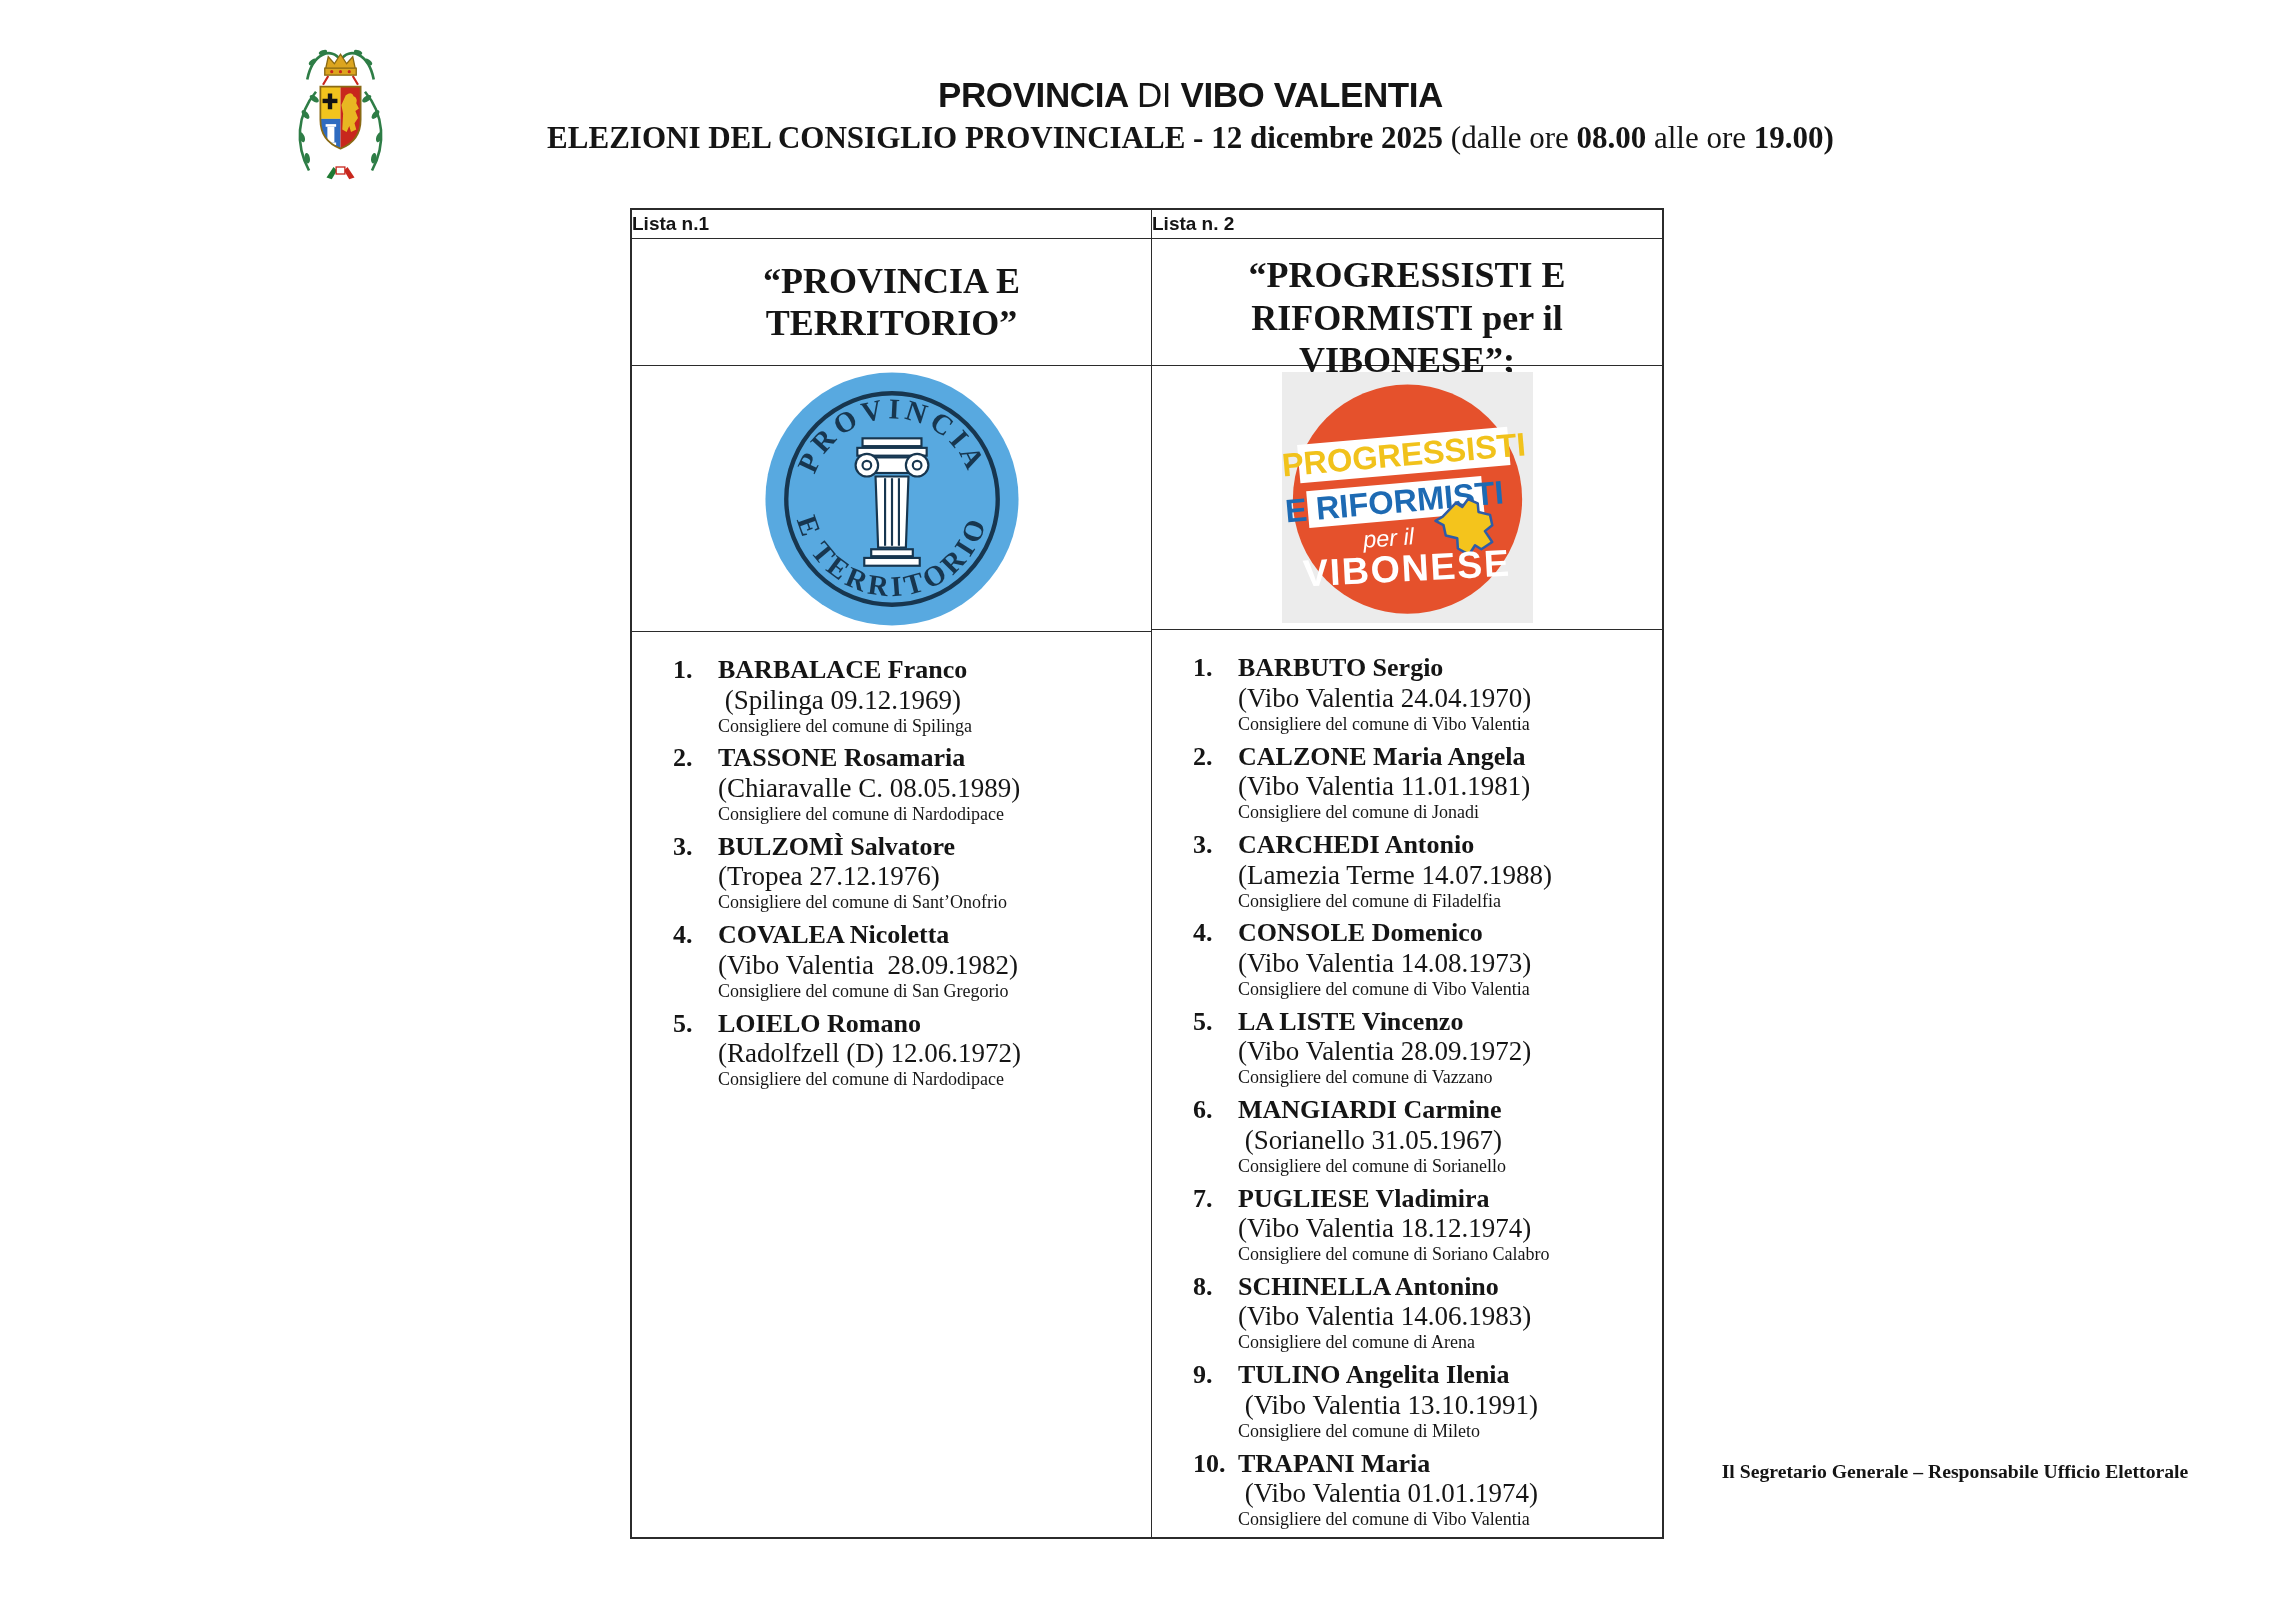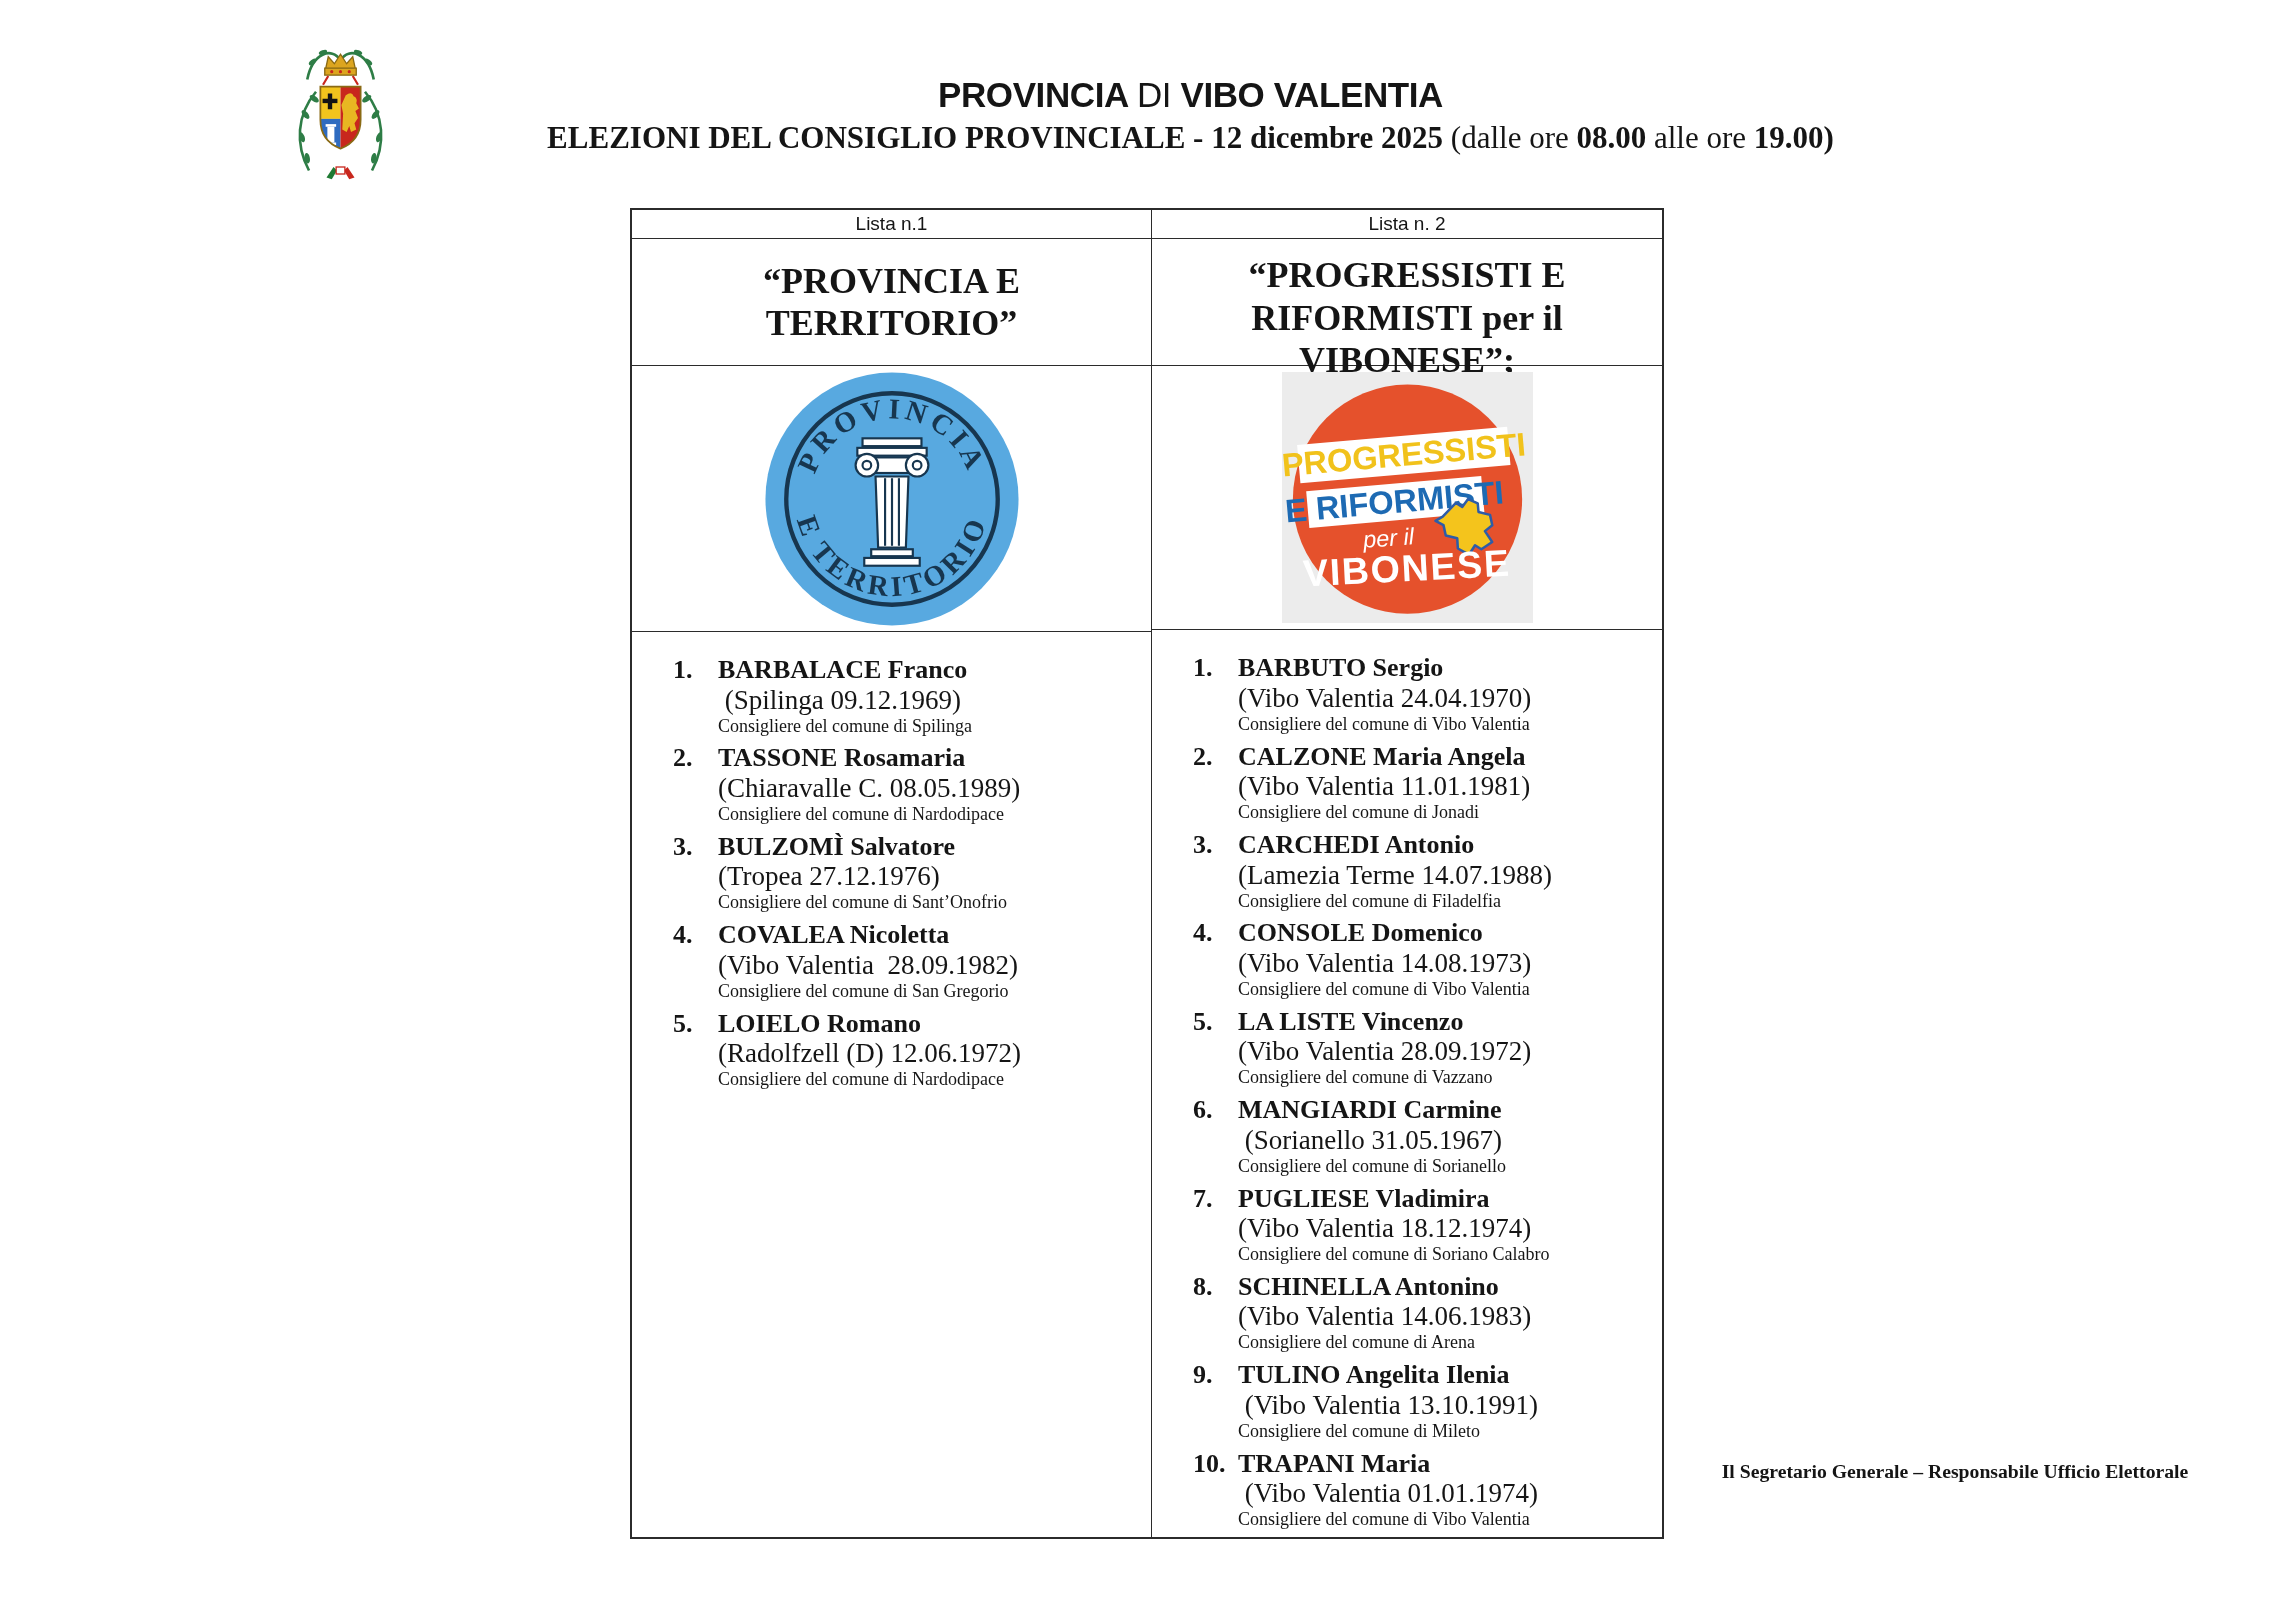--- a/index.html
+++ b/index.html
@@ -16,22 +16,22 @@
 
   
   .crest{position:absolute;left:287px;top:41px;width:107px;height:140px;}
 
   
   .table{position:absolute;left:630px;top:208px;width:1034px;height:1331px;
          border:2.7px solid #2b2b2b;display:flex;box-sizing:border-box;background:#fff;}
   .col{display:flex;flex-direction:column;box-sizing:border-box;}
   .col-left{width:520px;border-right:1.8px solid #2b2b2b;}
   .col-right{flex:1;}
-  .cell-header{height:29px;line-height:27px;border-bottom:1.8px solid #2b2b2b;text-align:center;
-               font-family:"Liberation Sans", sans-serif;font-weight:normal;font-size:19px;box-sizing:border-box;}
+  .cell-header{height:29px;line-height:27px;border-bottom:1.8px solid #2b2b2b;
+               font-family:"Liberation Sans", sans-serif;font-weight:bold;font-size:19px;box-sizing:border-box;}
   .cell-name{height:127px;border-bottom:1.8px solid #2b2b2b;box-sizing:border-box;
              display:flex;align-items:center;justify-content:center;text-align:center;
              font-weight:bold;font-size:36px;line-height:1.18;}
   .cell-name .nm{display:inline-block;}
   .col-left  .cell-name .nm{max-width:296px;text-align:center;}
   .col-right .cell-name .nm{max-width:358px;margin-top:32px;}
   .cell-logo{height:266px;border-bottom:1.8px solid #2b2b2b;box-sizing:border-box;
              display:flex;align-items:center;justify-content:center;}
   .cell-cands{flex:1;padding:23px 9px 0 41px;}
 

